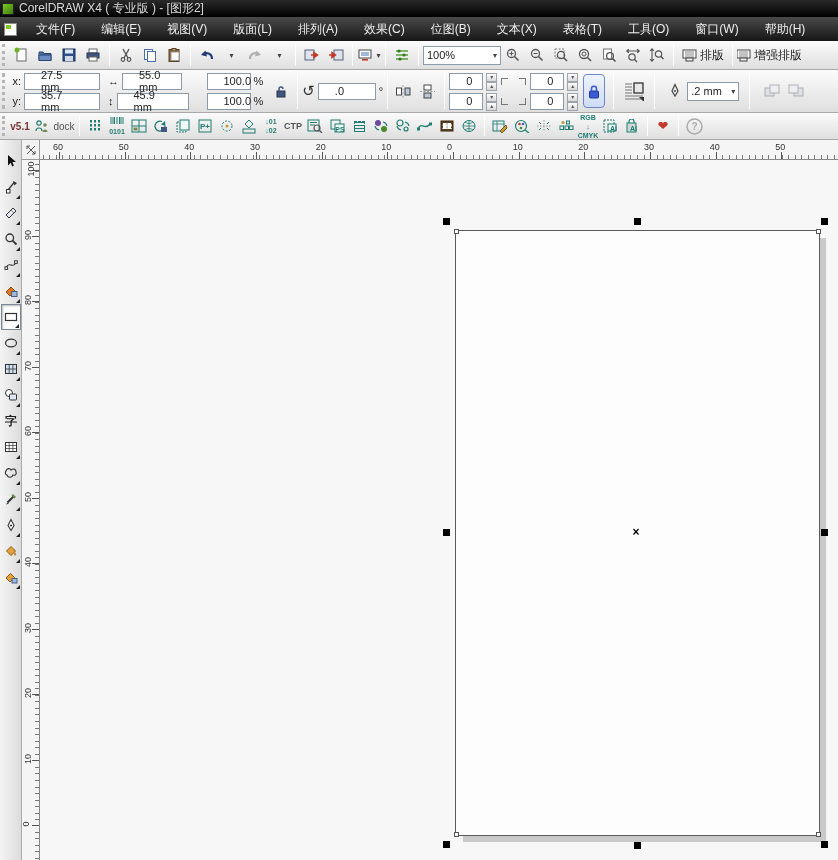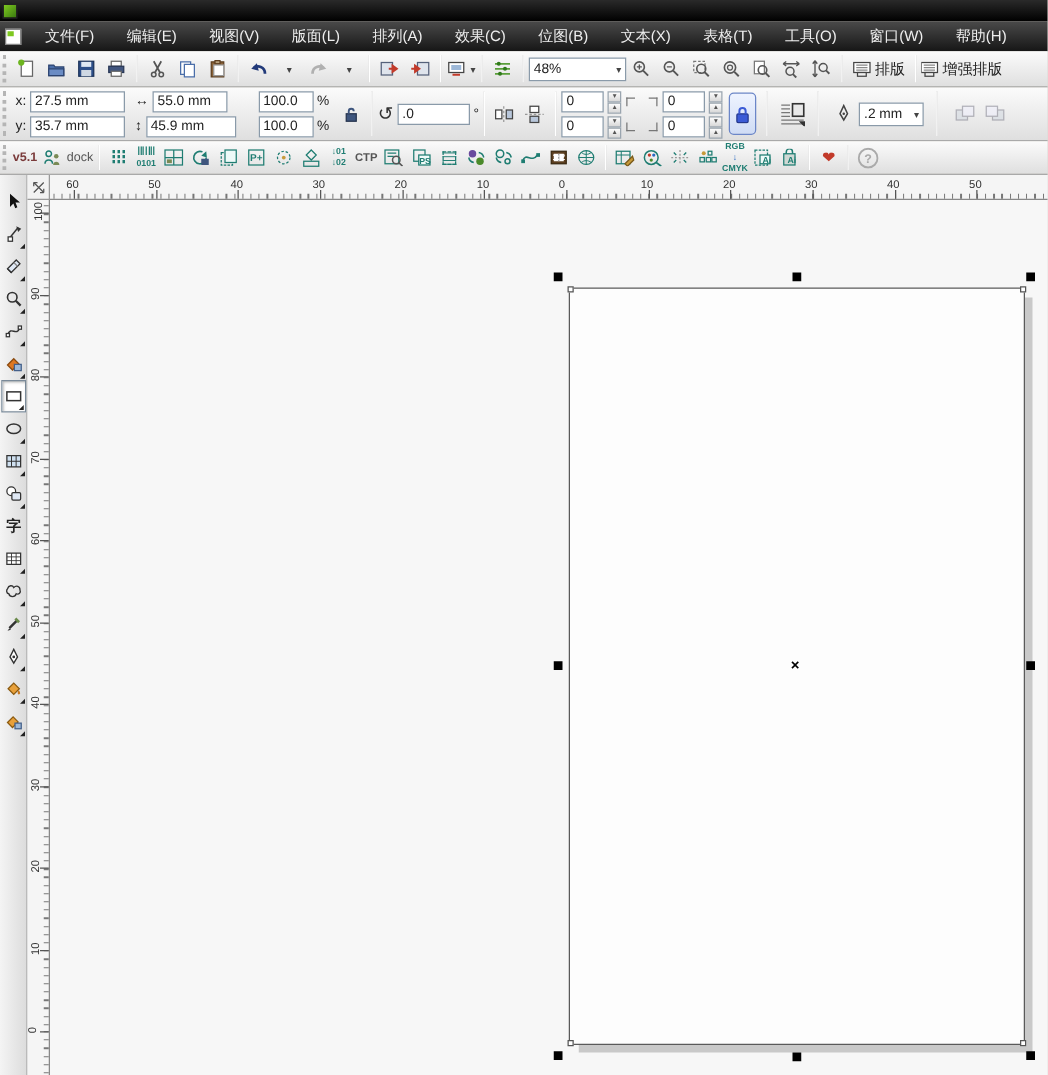--- a/index.html
+++ b/index.html
@@ -27,21 +27,21 @@
     padding:0 3px; font-size:11px; color:#222; }
   .combo .dd { margin-left:auto; padding-left:6px; }
   svg { display:block; }
   
   #toolbar1 { top:41px; height:29px; }
   .viewbtn { display:flex; align-items:center; gap:3px; padding:2px 4px; font-size:12px; color:#222; white-space:nowrap; overflow:hidden; }
   
   #propbar { top:70px; height:43px; font-size:11px; color:#222; }
   .pgroup { display:flex; flex-direction:column; justify-content:center; gap:3px; }
   .prow { display:flex; align-items:center; gap:3px; height:17px; }
-  .pfield { background:#fff; border:1px solid #8a9aa9; height:17px; display:flex; align-items:center; padding:0 3px; font-size:11px; }
+  .pfield { background:#fff; border:1px solid #8a9aa9; height:17px; display:flex; align-items:center; padding:0 16px; font-size:11px; }
   .spin { display:flex; flex-direction:column; width:11px; height:17px; }
   .spin span { flex:1; font-size:6px; line-height:7px; text-align:center; color:#555;
     background:linear-gradient(#fdfdfd,#d8d8d8); border:1px solid #9aa5af; }
   .plabel { width:12px; text-align:right; }
   .corner-mark { width:7px; height:7px; }
   .cm-tl { border-left:1px solid #777; border-top:1px solid #777; }
   .cm-bl { border-left:1px solid #777; border-bottom:1px solid #777; }
   .cm-tr { border-right:1px solid #777; border-top:1px solid #777; }
   .cm-br { border-right:1px solid #777; border-bottom:1px solid #777; }
   .lockbtn { width:22px; height:34px; border:1px solid #6b86c8; border-radius:4px;
@@ -91,20 +91,21 @@
   .node { position:absolute; width:5px; height:5px; background:#fff; border:1px solid #555; }
   .n-tl { left:-2px; top:-2px; } .n-tr { right:-2px; top:-2px; }
   .n-bl { left:-2px; bottom:-2px; } .n-br { right:-2px; bottom:-2px; }
   #center-mark { position:absolute; left:calc(50% - 5px); top:calc(50% - 8px); font-size:12px; font-weight:bold; color:#000; }
 </style>
 </head>
 <body>
 
 <div id="titlebar">
   <div class="appicon"></div>
+  <span>CorelDRAW X4 ( 专业版 ) - [图形2]</span>
 </div>
 
 <div id="menubar">
   <div class="docicon"></div>
   <span class="menu-item">文件(F)</span>
   <span class="menu-item">编辑(E)</span>
   <span class="menu-item">视图(V)</span>
   <span class="menu-item">版面(L)</span>
   <span class="menu-item">排列(A)</span>
   <span class="menu-item">效果(C)</span>
@@ -210,21 +211,21 @@
   <div class="tbtn">
     <svg width="16" height="16">
         <path d="M2,4 h12 M2,8 h12 M2,12 h12" stroke="#5a9e3a" stroke-width="1.4"></path>
         <circle cx="5" cy="4" r="1.6" fill="#2f7a1a"></circle>
         <circle cx="10" cy="8" r="1.6" fill="#2f7a1a"></circle>
         <circle cx="6" cy="12" r="1.6" fill="#2f7a1a"></circle>
       </svg>
   </div>
   <div class="sep"></div>
   <div class="combo" style="width:78px">
-    <span>48%</span>
+    <span>100%</span>
     <span class="dd">▾</span>
   </div>
   <div class="tbtn">
     <svg width="16" height="16">
         <circle cx="6.5" cy="6.5" r="4" fill="none" stroke="#555" stroke-width="1.3"></circle>
         <path d="M9.5,9.5 L13.5,13.5" stroke="#555" stroke-width="1.6"></path>
         <path d="M4.5,6.5 h4 M6.5,4.5 v4" stroke="#555" stroke-width="1.1"></path>
       </svg>
   </div>
   <div class="tbtn">

